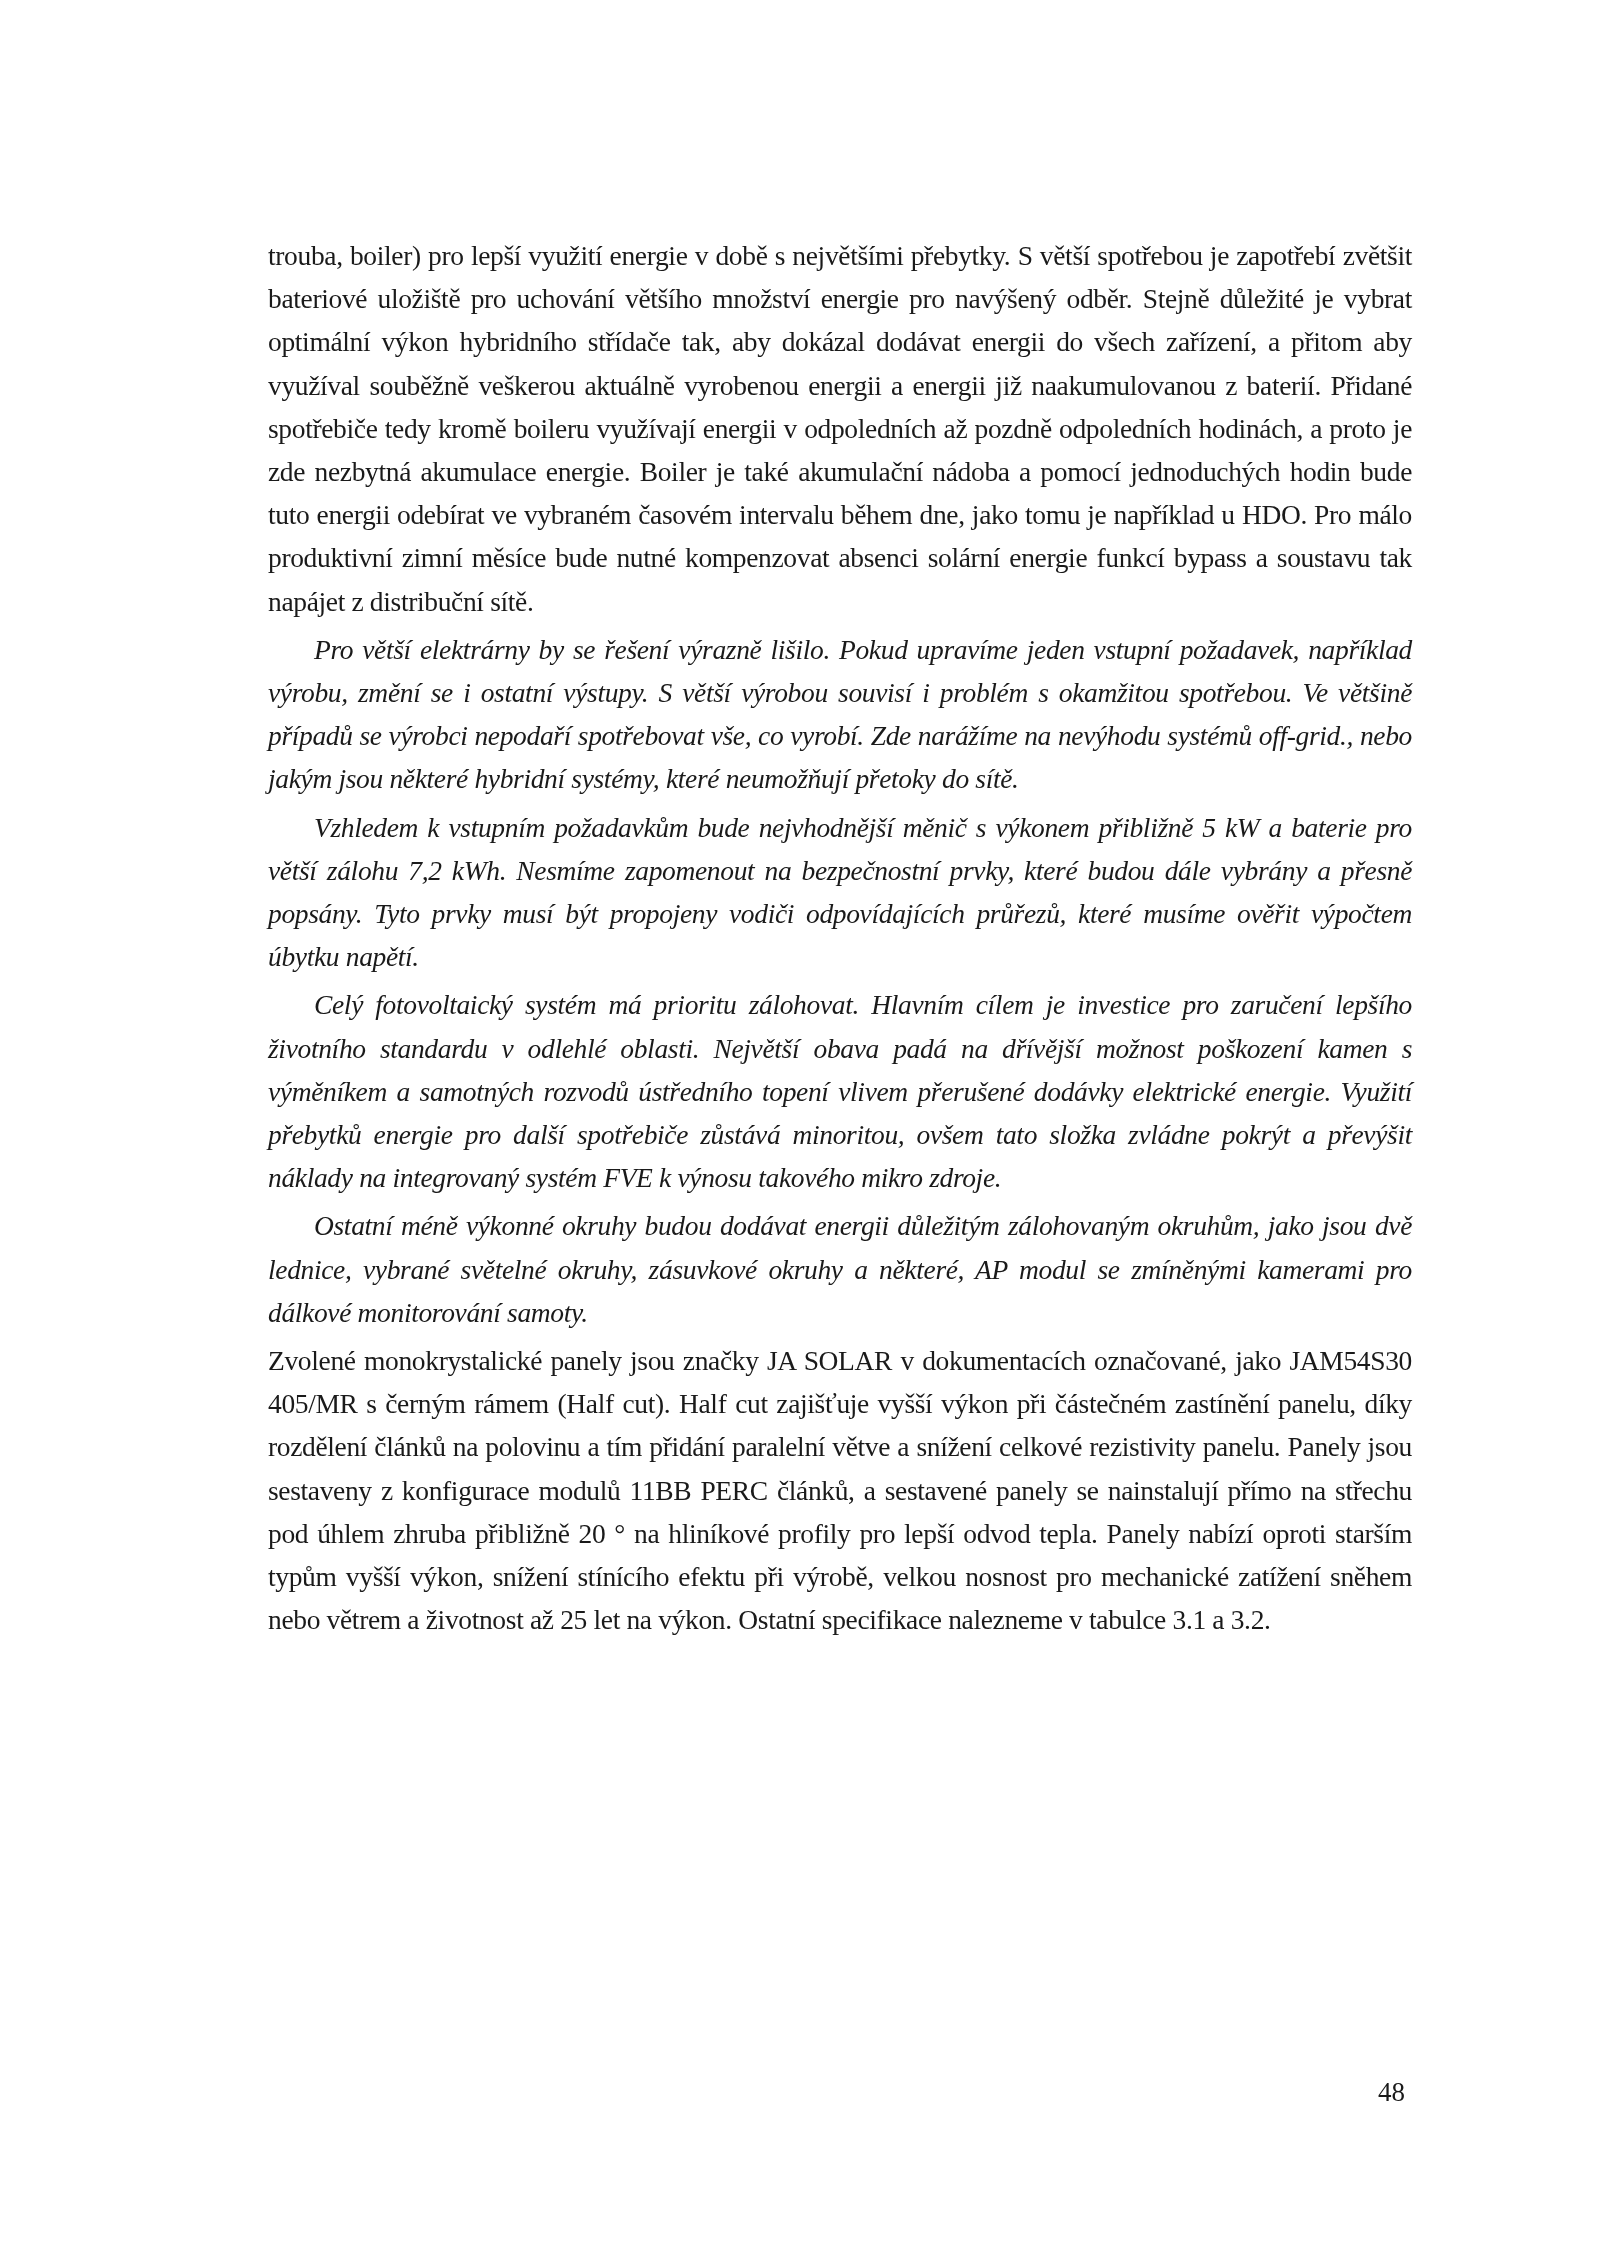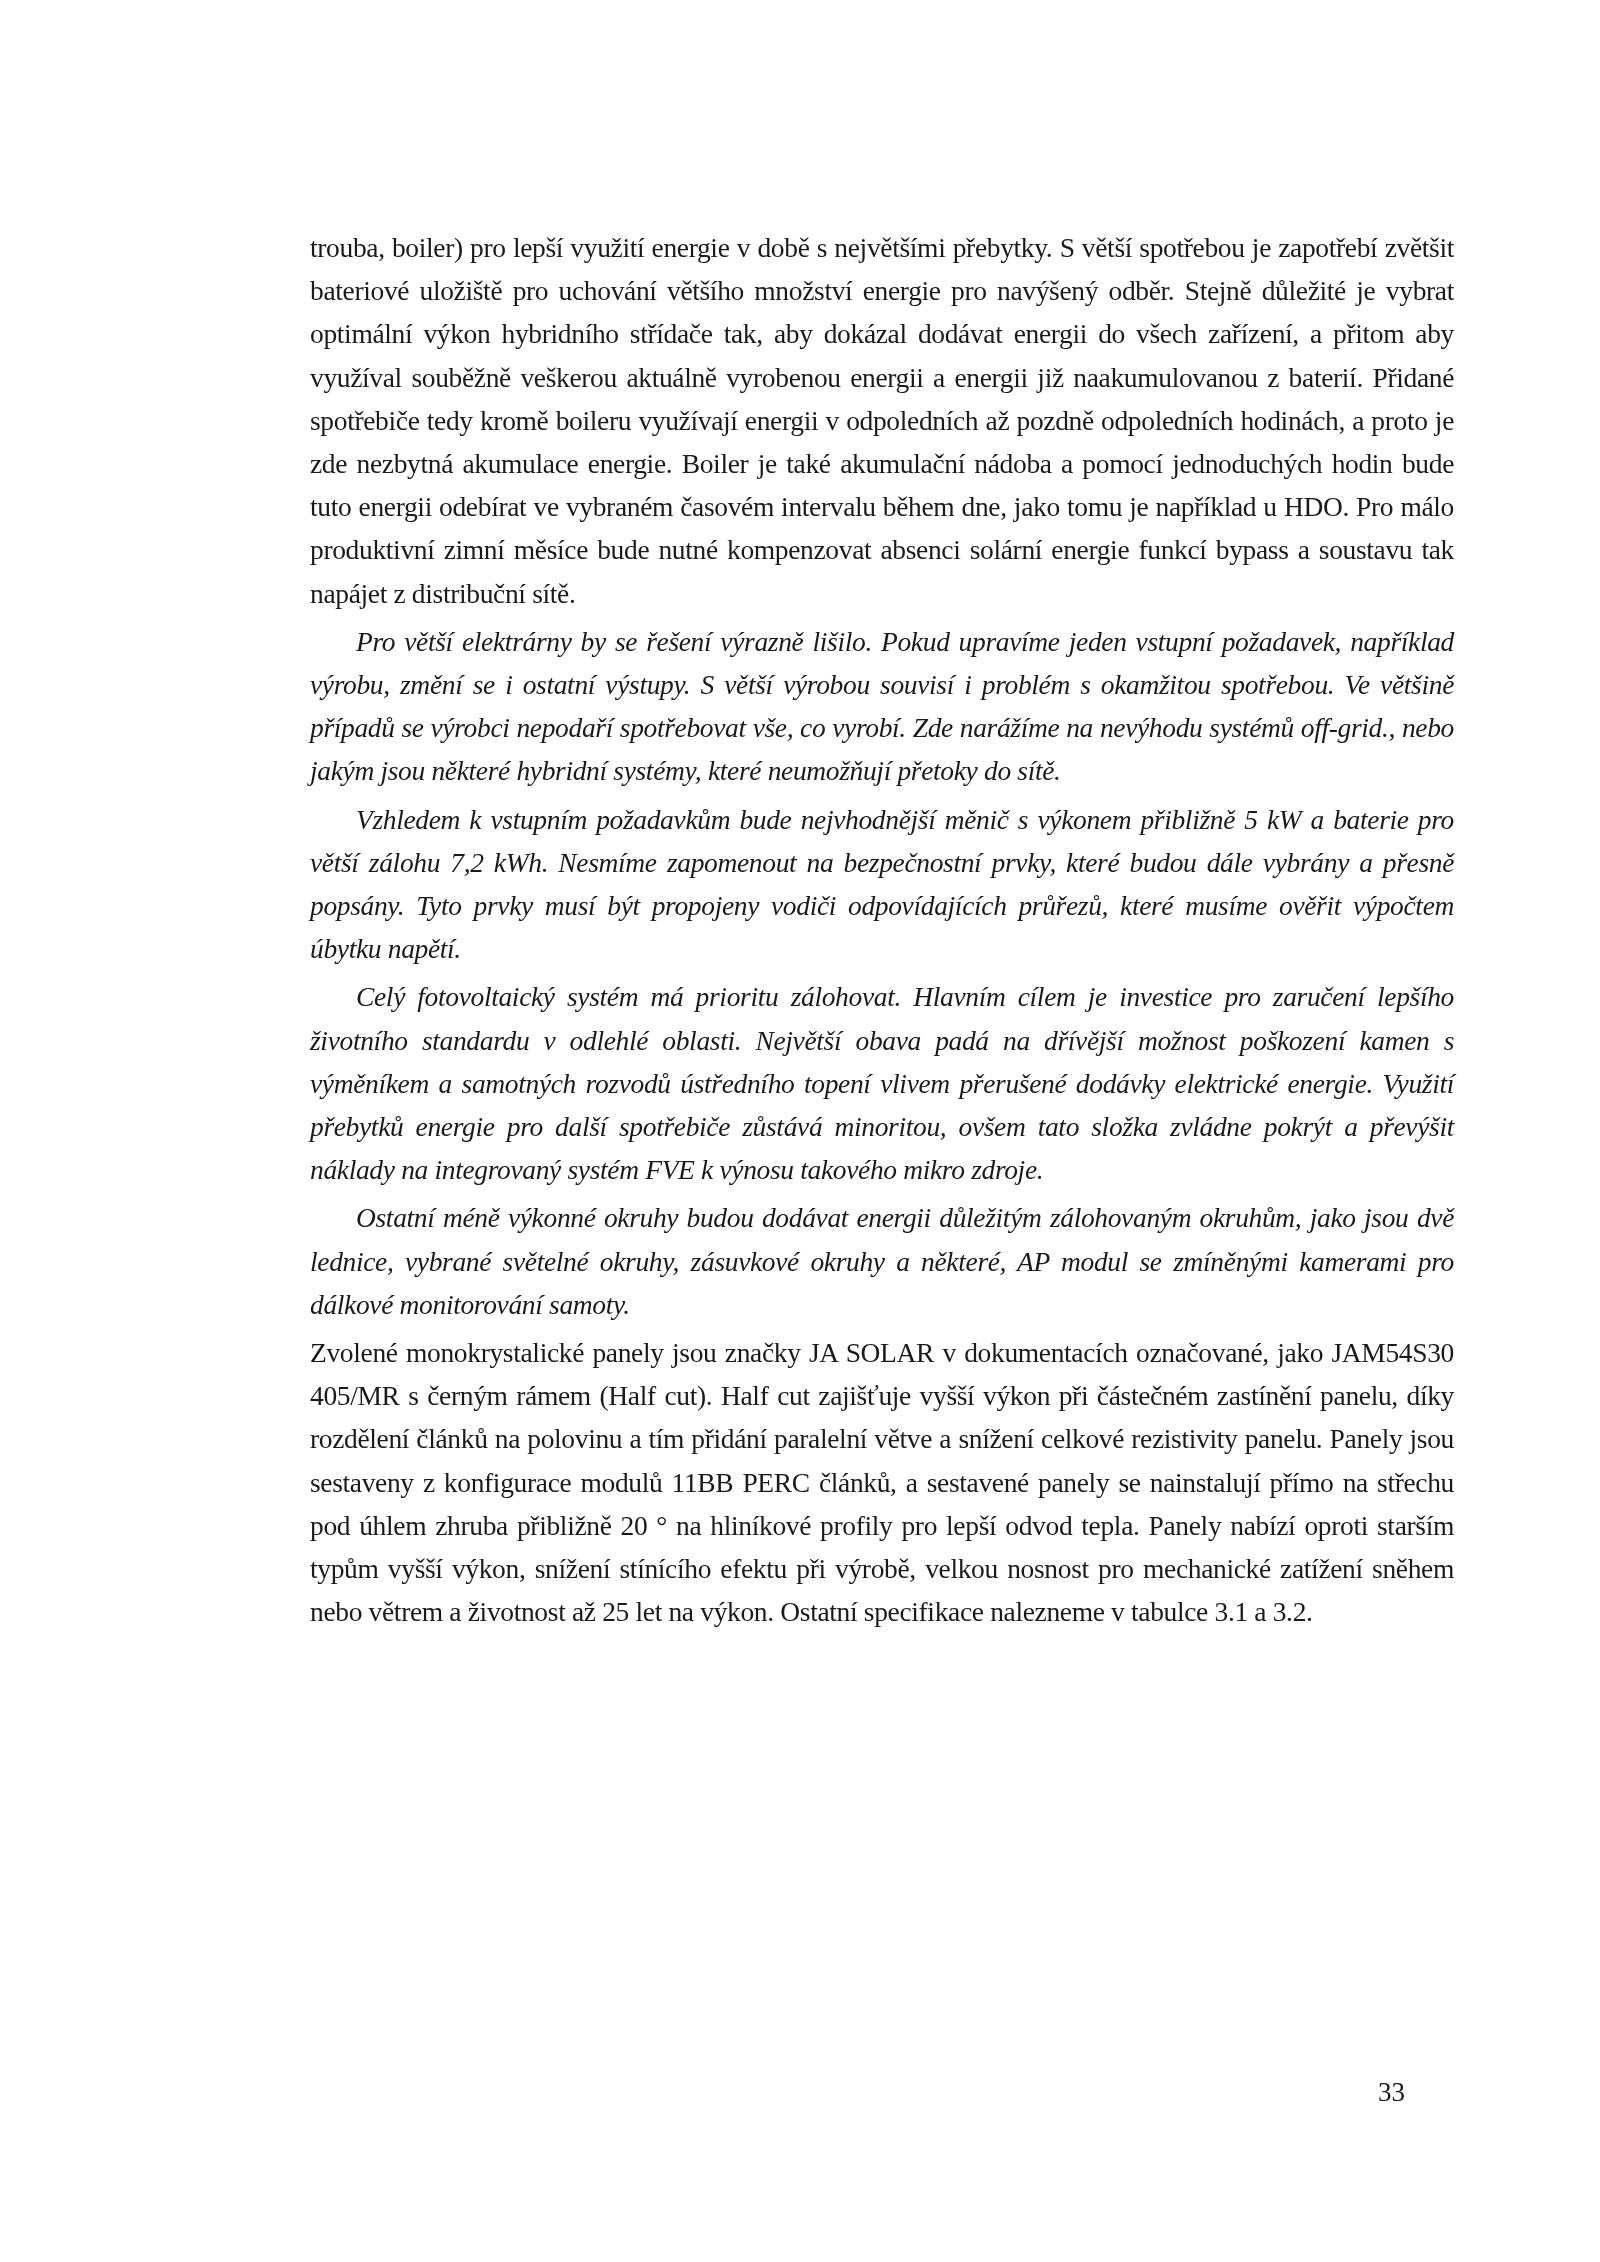--- a/index.html
+++ b/index.html
@@ -11,23 +11,22 @@
       width: 1600px;
       height: 2262px;
       position: relative;
       overflow: hidden;
       font-family: "Liberation Serif", "DejaVu Serif", serif;
       color: #1a1a1a;
     }
     .page {
       position: absolute;
       left: 268px;
-      top: 226px;
+      top: 234px;
       width: 1144px;
-      margin-left: 42px;
     }
     .para {
       margin: 0;
       font-size: 27.5px;
       line-height: 43.2px;
       text-align: justify;
       hyphens: none;
       letter-spacing: -0.35px;
       word-spacing: 0px;
     }
@@ -66,13 +65,13 @@
   <p class="para">trouba, boiler) pro lepší využití energie v době s největšími přebytky. S větší spotřebou je zapotřebí zvětšit bateriové uložiště pro uchování většího množství energie pro navýšený odběr. Stejně důležité je vybrat optimální výkon hybridního střídače tak, aby dokázal dodávat energii do všech zařízení, a přitom aby využíval souběžně veškerou aktuálně vyrobenou energii a energii již naakumulovanou z baterií. Přidané spotřebiče tedy kromě boileru využívají energii v odpoledních až pozdně odpoledních hodinách, a proto je zde nezbytná akumulace energie. Boiler je také akumulační nádoba a pomocí jednoduchých hodin bude tuto energii odebírat ve vybraném časovém intervalu během dne, jako tomu je například u HDO. Pro málo produktivní zimní měsíce bude nutné kompenzovat absenci solární energie funkcí bypass a soustavu tak napájet z distribuční sítě.</p>
   <p class="para indent">Pro větší elektrárny by se řešení výrazně lišilo. Pokud upravíme jeden vstupní požadavek, například výrobu, změní se i ostatní výstupy. S větší výrobou souvisí i problém s okamžitou spotřebou. Ve většině případů se výrobci nepodaří spotřebovat vše, co vyrobí. Zde narážíme na nevýhodu systémů off-grid., nebo jakým jsou některé hybridní systémy, které neumožňují přetoky do sítě.</p>
   <p class="para indent">Vzhledem k vstupním požadavkům bude nejvhodnější měnič s výkonem přibližně 5 kW a baterie pro větší zálohu 7,2 kWh. Nesmíme zapomenout na bezpečnostní prvky, které budou dále vybrány a přesně popsány. Tyto prvky musí být propojeny vodiči odpovídajících průřezů, které musíme ověřit výpočtem úbytku napětí.</p>
   <p class="para indent">Celý fotovoltaický systém má prioritu zálohovat. Hlavním cílem je investice pro zaručení lepšího životního standardu v odlehlé oblasti. Největší obava padá na dřívější možnost poškození kamen s výměníkem a samotných rozvodů ústředního topení vlivem přerušené dodávky elektrické energie. Využití přebytků energie pro další spotřebiče zůstává minoritou, ovšem tato složka zvládne pokrýt a převýšit náklady na integrovaný systém FVE k výnosu takového mikro zdroje.</p>
   <p class="para indent">Ostatní méně výkonné okruhy budou dodávat energii důležitým zálohovaným okruhům, jako jsou dvě lednice, vybrané světelné okruhy, zásuvkové okruhy a některé, AP modul se zmíněnými kamerami pro dálkové monitorování samoty.</p>
 
 
   <p class="para">Zvolené monokrystalické panely jsou značky JA SOLAR v dokumentacích označované, jako JAM54S30 405/MR s černým rámem (Half cut). Half cut zajišťuje vyšší výkon při částečném zastínění panelu, díky rozdělení článků na polovinu a tím přidání paralelní větve a snížení celkové rezistivity panelu. Panely jsou sestaveny z konfigurace modulů 11BB PERC článků, a sestavené panely se nainstalují přímo na střechu pod úhlem zhruba přibližně 20 ° na hliníkové profily pro lepší odvod tepla. Panely nabízí oproti starším typům vyšší výkon, snížení stínícího efektu při výrobě, velkou nosnost pro mechanické zatížení sněhem nebo větrem a životnost až 25 let na výkon. Ostatní specifikace nalezneme v tabulce 3.1 a 3.2.</p>
 </div>
 
-<div class="page-number">33</div>
+<div class="page-number">48</div>
 
 </body></html>

